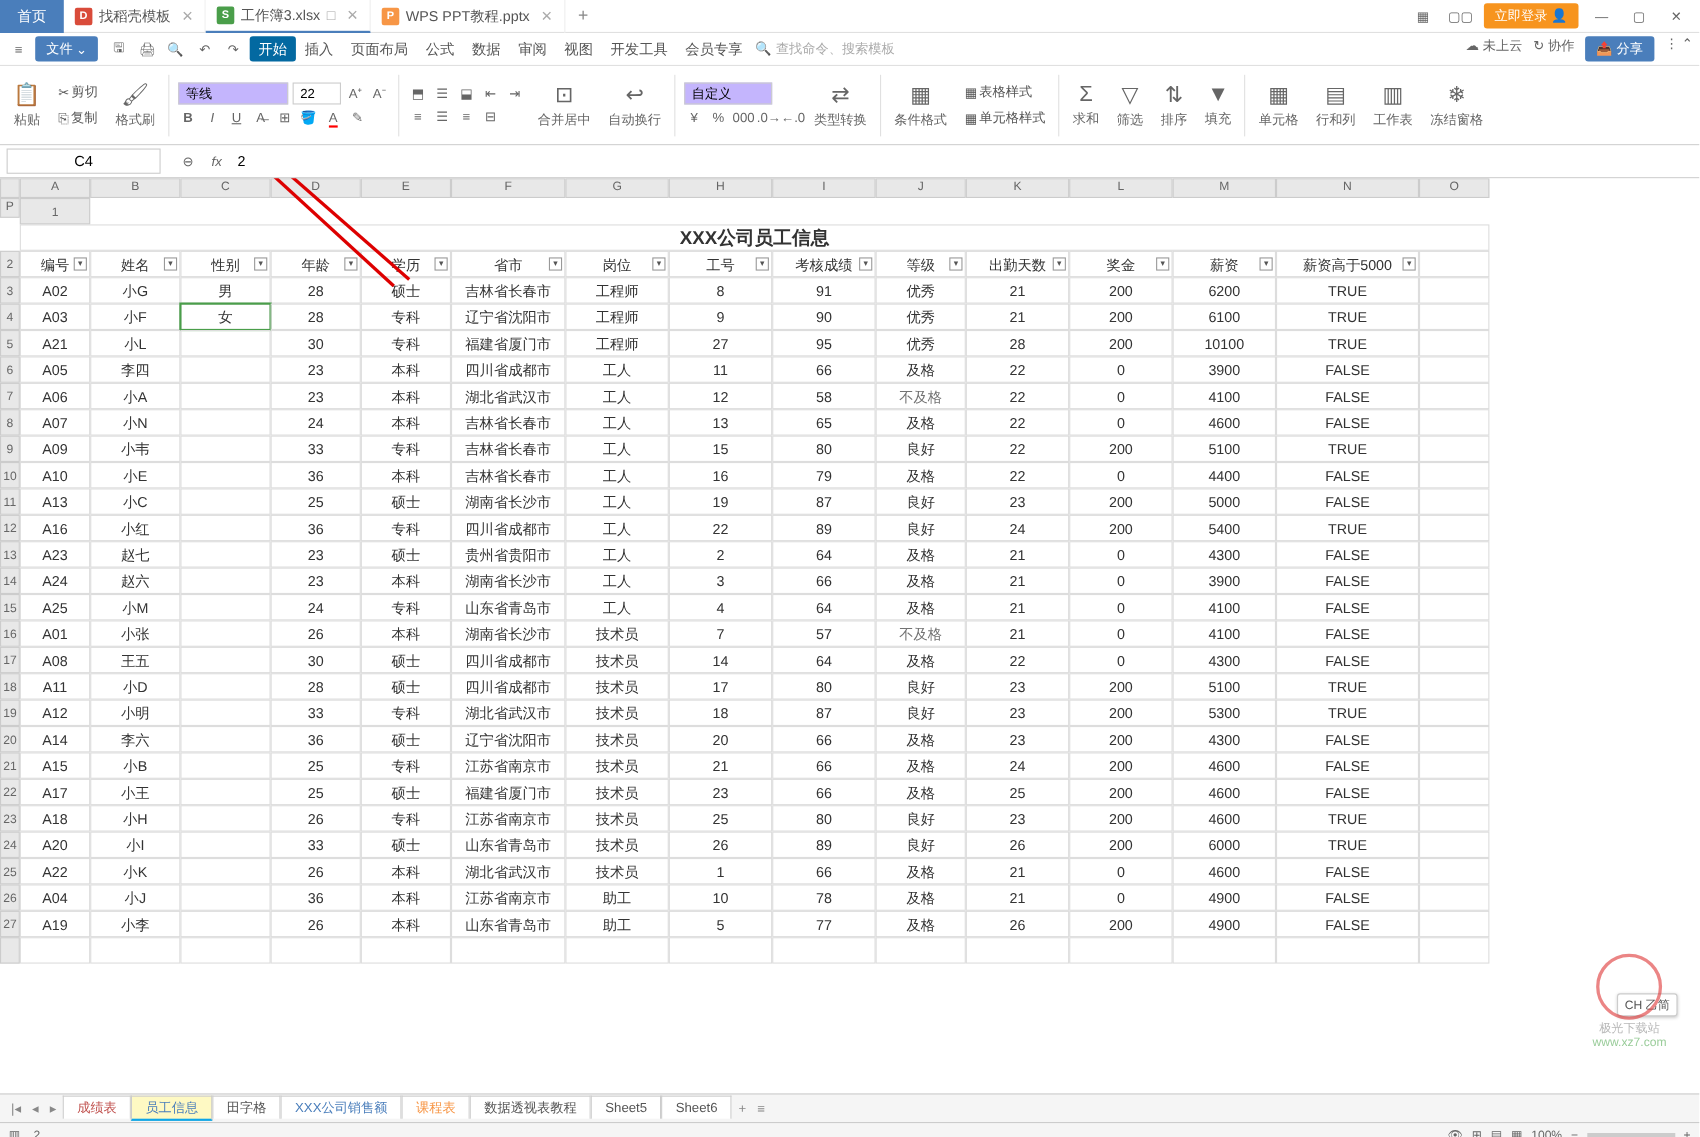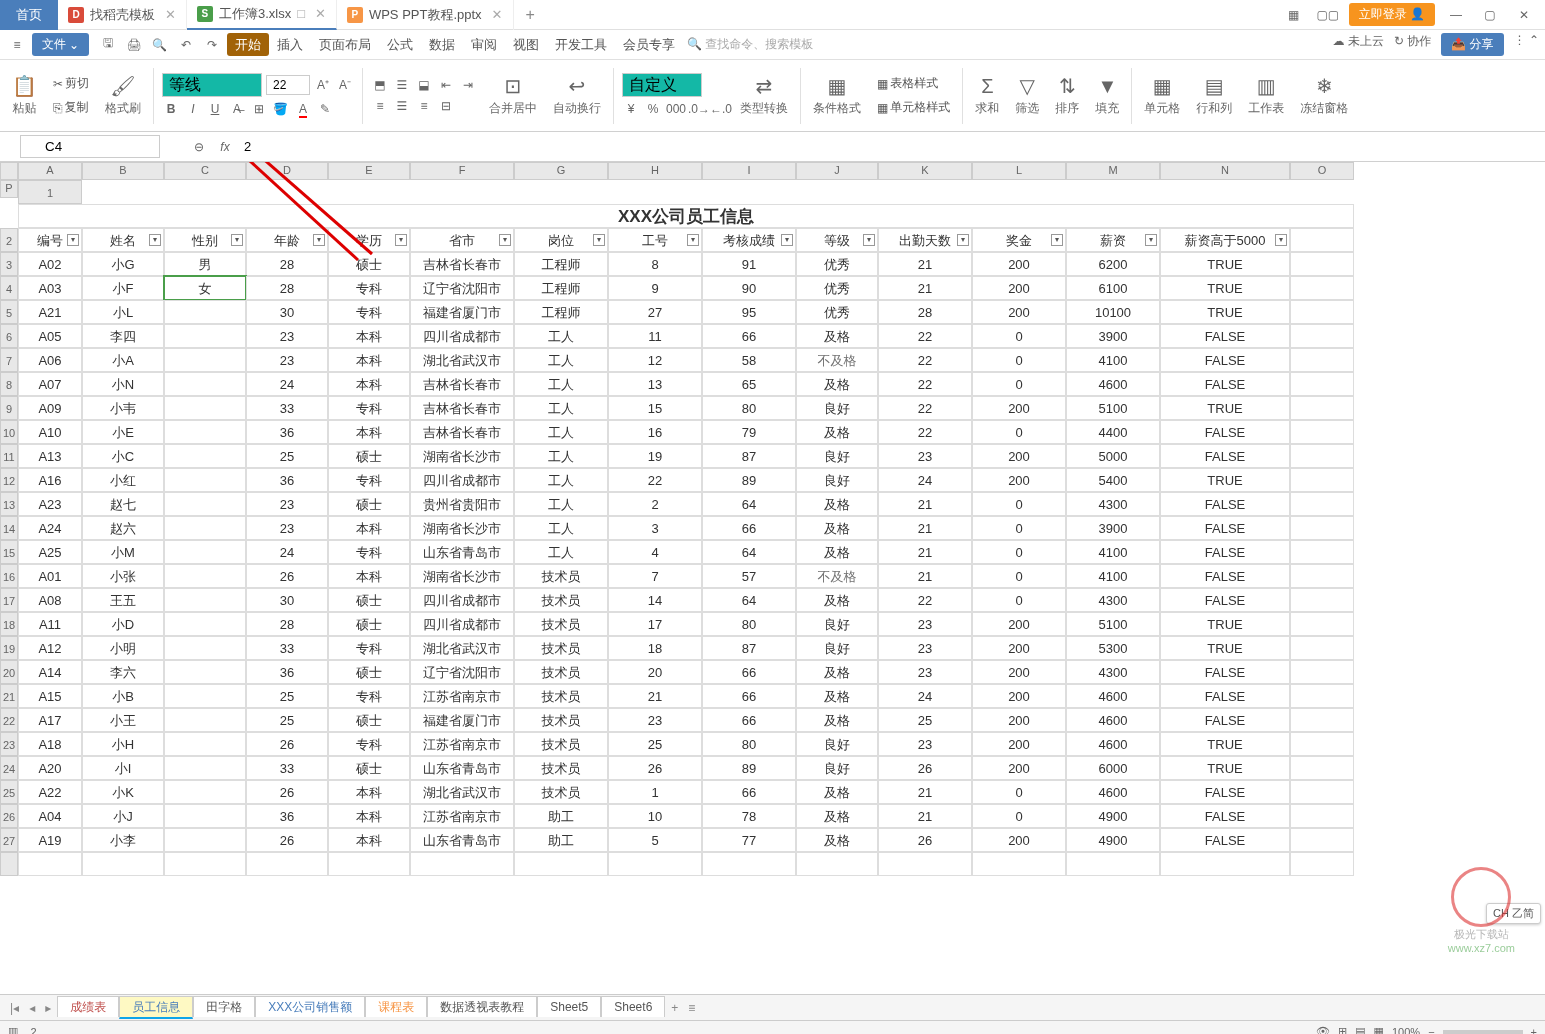--- a/index.html
+++ b/index.html
@@ -11,37 +11,37 @@
 .doc-tab .icon{width:16px;height:16px;border-radius:2px;display:flex;align-items:center;justify-content:center;color:#fff;font-size:10px;font-weight:bold}
 .close-x{color:#aaa;margin-left:4px}
 .plus-tab{padding:0 12px;color:#888;font-size:16px}
 .title-right{margin-left:auto;display:flex;align-items:center;gap:8px;padding-right:8px}
 .login-btn{background:#f7941e;color:#fff;padding:3px 10px;border-radius:3px;font-size:12px}
 .win-btn{width:26px;text-align:center;color:#666}
 .menubar{height:30px;display:flex;align-items:center;padding:0 6px;gap:4px;border-bottom:1px solid #e0e0e0}
 .menu-icon{width:22px;height:22px;display:flex;align-items:center;justify-content:center;color:#666}
 .file-btn{background:#4a7ebb;color:#fff;padding:3px 10px;border-radius:3px;margin-right:4px;display:flex;align-items:center;gap:3px}
 .menu-tab{padding:4px 8px;color:#555;font-size:13px}
-.menu-tab.active{color:#fff;background:#a16207;border-radius:3px}
+.menu-tab.active{color:#fff;background:#0369a1;border-radius:3px}
 .menu-right{margin-left:auto;display:flex;align-items:flex-start;gap:10px;color:#666;font-size:12px}
 .share-btn{background:#4a7ebb;color:#fff;padding:3px 10px;border-radius:3px}
 .search-box{color:#aaa;font-size:12px}
 .ribbon{height:72px;display:flex;align-items:center;padding:4px 8px;gap:8px;border-bottom:1px solid #d0d0d0}
 .rgroup{display:flex;flex-direction:column;align-items:center;gap:2px;padding:0 4px}
 .rgroup .lbl{font-size:12px;color:#666}
 .rstack{display:flex;flex-direction:column;gap:3px}
 .rrow{display:flex;gap:4px;align-items:center}
 .rbtn{padding:2px 4px;color:#555;font-size:12px;display:flex;align-items:center;gap:2px}
 .sep{width:1px;height:56px;background:#e0e0e0}
-.font-sel{border:1px solid #ccc;padding:2px 6px;width:100px;font-size:16px;background:#14b8a6}
+.font-sel{border:1px solid #ccc;padding:2px 6px;width:100px;font-size:12px;background:#c4b5fd}
 .size-sel{border:1px solid #ccc;padding:2px 6px;width:44px;font-size:12px;background:#fff}
 .ico{width:18px;height:18px;display:inline-block;text-align:center;line-height:18px;color:#666}
 .big-ico{font-size:20px;color:#666}
 .namebox{height:30px;display:flex;align-items:center;border-bottom:1px solid #d0d0d0}
-.cell-ref{width:140px;border:1px solid #ccc;margin:2px 20px;padding:3px 24px;text-align:left;background:#fff}
+.cell-ref{width:140px;border:1px solid #ccc;margin:2px 6px;padding:3px 24px;text-align:center;background:#fff}
 .fx-area{display:flex;align-items:center;gap:8px;padding-left:10px;flex:1}
 .fx-input{border:none;outline:none;font-size:13px;padding:2px;width:200px}
 .sheet-area{position:relative;height:calc(100vh - 202px);overflow:hidden}
 .grid{display:grid;grid-template-columns:18px 64px 82px 82px 82px 82px 104px 94px 94px 94px 82px 94px 94px 94px 130px 64px;font-size:13px}
 .ch{background:#e8e8e8;border:0.5px solid #ccc;text-align:center;padding:1px 0;font-size:11px;color:#666;height:18px}
 .rh{background:#e8e8e8;border:0.5px solid #ccc;text-align:center;font-size:11px;color:#666;height:24px;line-height:24px}
 .cell{border:0.5px solid #ddd;text-align:center;height:24px;line-height:24px;white-space:nowrap;overflow:hidden;position:relative}
 .title-row{grid-column:2/17;text-align:center;font-size:17px;font-weight:bold;height:24px;line-height:24px;border:0.5px solid #ddd}
 .hdr{font-weight:normal;position:relative}
 .hdr .dd{position:absolute;right:2px;top:5px;width:12px;height:12px;border:1px solid #999;font-size:8px;line-height:10px;color:#555;background:#fff}
@@ -49,21 +49,21 @@
 .sel{outline:2px solid #4a9e4a;outline-offset:-1px}
 .sheet-tabs{height:26px;display:flex;align-items:center;border-top:1px solid #ccc;padding:0 6px;gap:2px;background:#f5f5f5}
 .st-nav{color:#888;padding:0 4px}
 .st-tab{padding:3px 12px;border:1px solid #ccc;border-bottom:none;background:#fff;font-size:12px;color:#555}
 .st-tab.active{background:#fef9c3;color:#4a7ebb;border-bottom:2px solid #0ea5e9}
 .st-tab.c1{color:#c0504d}.st-tab.c2{color:#4a7ebb}.st-tab.c4{color:#f79646}
 .statusbar{height:22px;display:flex;align-items:center;border-top:1px solid #ccc;padding:0 8px;background:#f5f5f5;font-size:11px;color:#666;gap:12px}
 .sb-right{margin-left:auto;display:flex;align-items:center;gap:8px}
 .watermark{position:absolute;right:30px;bottom:40px;opacity:.6;color:#d00;font-size:11px;text-align:center}
 .stamp{width:60px;height:60px;border:3px solid #d33;border-radius:50%;margin:0 auto}
-.ime-badge{position:absolute;right:4px;bottom:70px;background:#fff;border:1px solid #ccc;border-radius:3px;padding:2px 6px;font-size:11px;color:#555;box-shadow:0 1px 3px rgba(0,0,0,.2)}
+.ime-badge{position:absolute;right:20px;bottom:70px;background:#fff;border:1px solid #ccc;border-radius:3px;padding:2px 6px;font-size:11px;color:#555;box-shadow:0 1px 3px rgba(0,0,0,.2)}
 svg.arr{position:absolute;z-index:40;pointer-events:none}
 </style>
 </head>
 <body>
 
 <div class="titlebar">
   <div class="home-tab">首页</div>
   <div id="doc-tabs" style="display: flex;">
       <div class="doc-tab">
         <span class="icon" style="background:#d94b3a">D</span>

